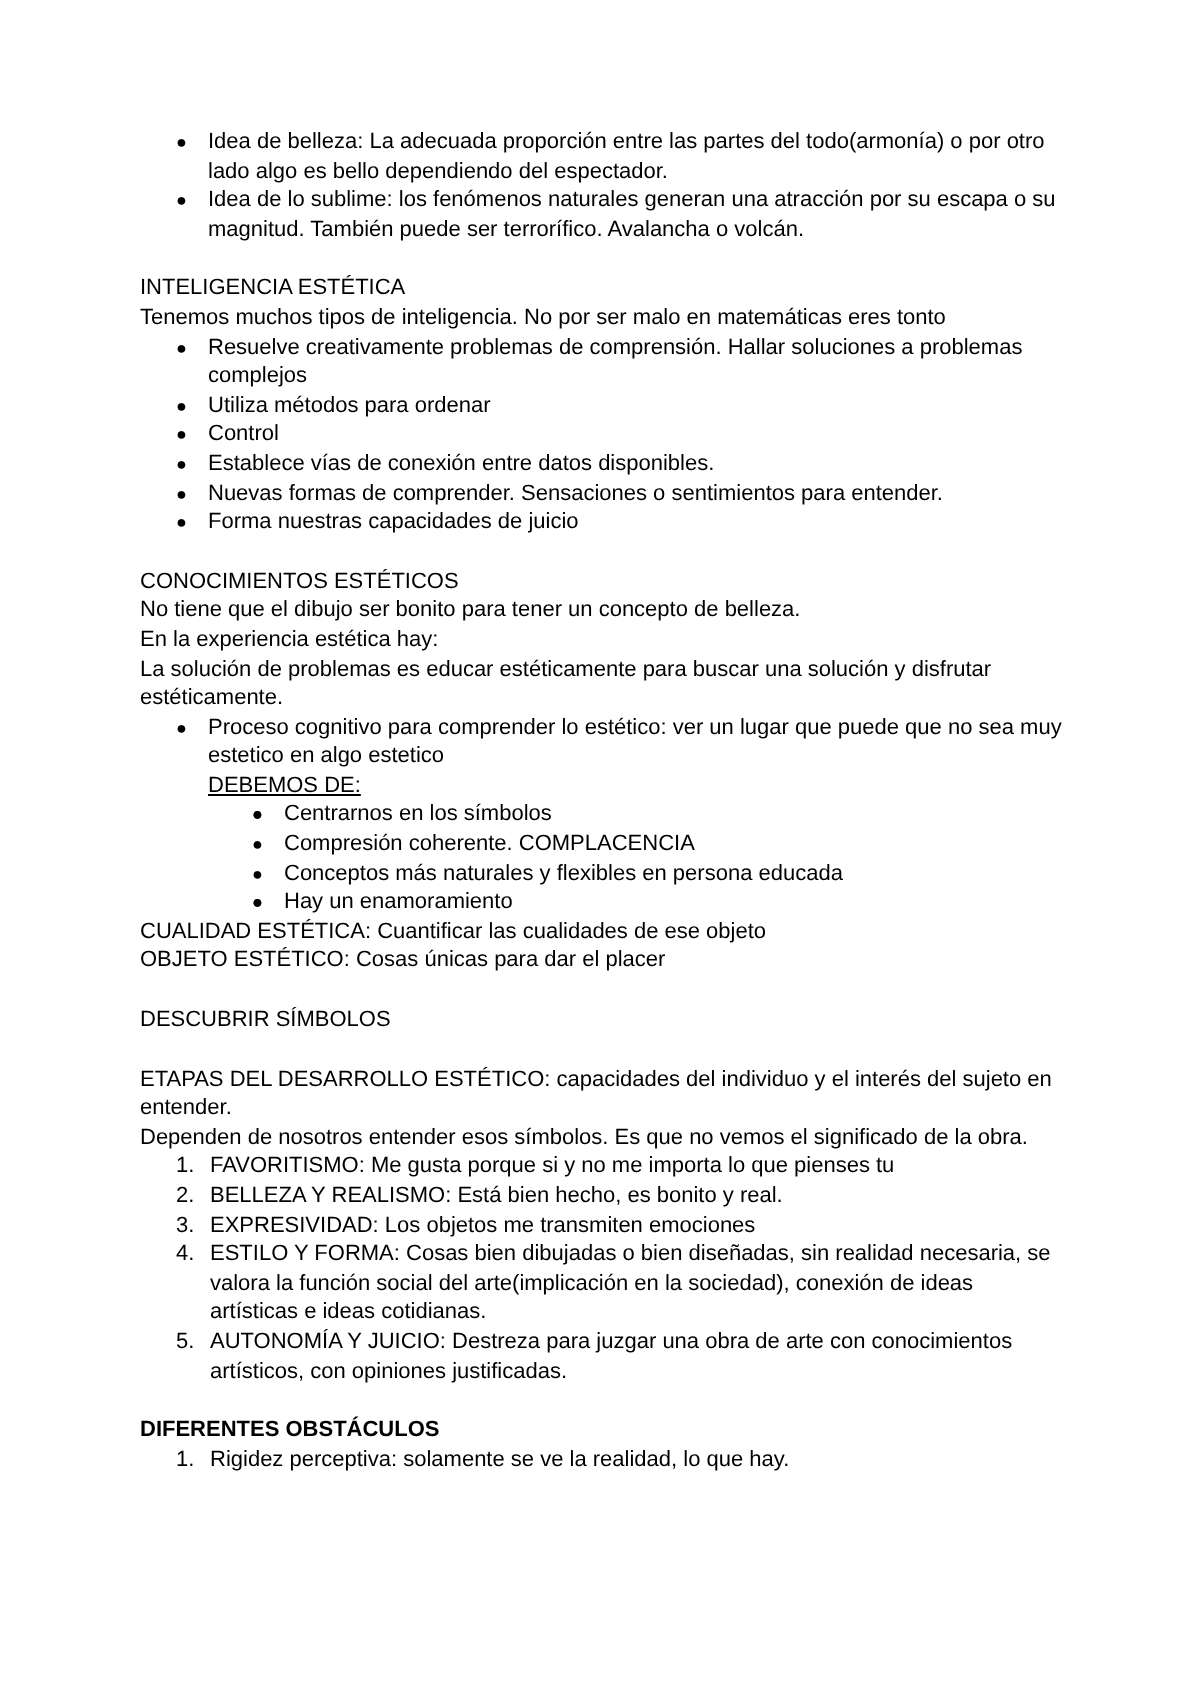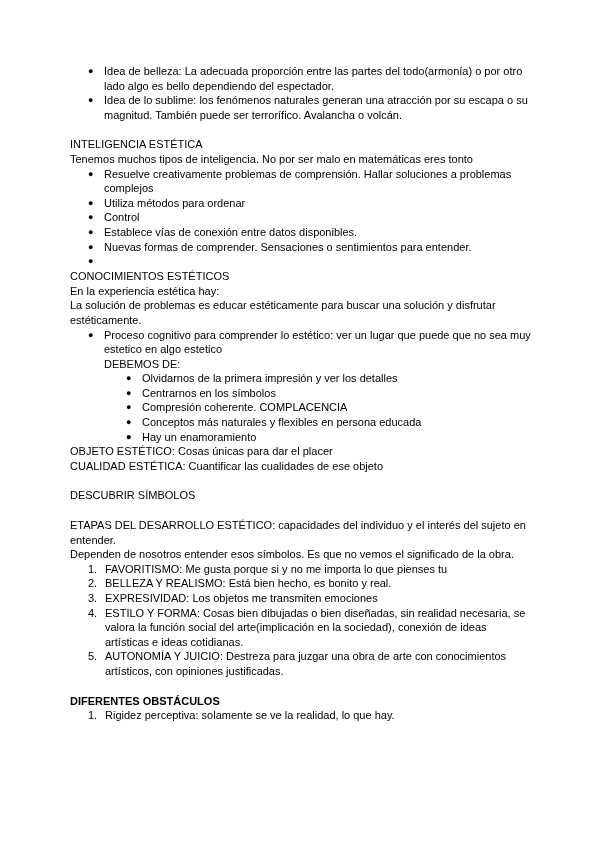--- a/index.html
+++ b/index.html
@@ -22,21 +22,21 @@
   }
   .p, .h { margin: 0; }
   .h { text-transform: none; }
   .bold { font-weight: bold; }
   .mt { margin-top: 15px; }
 
   .li  { position: relative; padding-left: 34px; }
   .li  > .mk { position: absolute; left: 18px; top: 0; font-size: 9px; line-height: 14.6px; }
   .li2 { position: relative; padding-left: 72px; }
   .li2 > .mk { position: absolute; left: 56px; top: 0; font-size: 9px; line-height: 14.6px; }
-  .sub { padding-left: 34px; }
+  .sub { padding-left: 34px; text-decoration: underline; }
   .num { position: relative; padding-left: 35px; }
   .num > .mk-num { position: absolute; left: 18px; top: 0; }
 </style>
 </head>
 <body>
 
 <div class="doc">
 
   <div class="li">
     <span class="mk">●</span>
@@ -65,35 +65,36 @@
   <div class="li">
     <span class="mk">●</span>
     <span>Establece vías de conexión entre datos disponibles.</span>
   </div>
   <div class="li">
     <span class="mk">●</span>
     <span>Nuevas formas de comprender. Sensaciones o sentimientos para entender.</span>
   </div>
   <div class="li">
     <span class="mk">●</span>
+    <span>Forma nuestras capacidades de juicio</span>
   </div>
 
   <div class="h mt">CONOCIMIENTOS ESTÉTICOS</div>
+  <div class="p">No tiene que el dibujo ser bonito para tener un concepto de belleza.</div>
   <div class="p">En la experiencia estética hay:</div>
   <div class="p">La solución de problemas es educar estéticamente para buscar una solución y disfrutar estéticamente.</div>
 
   <div class="li">
     <span class="mk">●</span>
     <span>Proceso cognitivo para comprender lo estético: ver un lugar que puede que no sea muy estetico en algo estetico</span>
   </div>
   <div class="sub">DEBEMOS DE:</div>
 
   <div class="li2">
     <span class="mk">●</span>
-    <span>Olvidarnos de la primera impresión y ver los detalles</span>
   </div>
   <div class="li2">
     <span class="mk">●</span>
     <span>Centrarnos en los símbolos</span>
   </div>
   <div class="li2">
     <span class="mk">●</span>
     <span>Compresión coherente. COMPLACENCIA</span>
   </div>
   <div class="li2">
@@ -101,22 +102,22 @@
     <span>Conceptos más naturales y flexibles en persona educada</span>
   </div>
   <div class="li2">
     <span class="mk">●</span>
   </div>
   <div class="li2">
     <span class="mk">●</span>
     <span>Hay un enamoramiento</span>
   </div>
 
+  <div class="p">CUALIDAD ESTÉTICA: Cuantificar las cualidades de ese objeto</div>
   <div class="p">OBJETO ESTÉTICO: Cosas únicas para dar el placer</div>
-  <div class="p">CUALIDAD ESTÉTICA: Cuantificar las cualidades de ese objeto</div>
 
   <div class="h mt">DESCUBRIR SÍMBOLOS</div>
   <div class="p mt">ETAPAS DEL DESARROLLO ESTÉTICO: capacidades del individuo y el interés del sujeto en entender.</div>
 
   <div class="p">Dependen de nosotros entender esos símbolos. Es que no vemos el significado de la obra.</div>
 
   <div class="num">
     <span class="mk-num">1.</span>
     <span>FAVORITISMO: Me gusta porque si y no me importa lo que pienses tu</span>
   </div>

